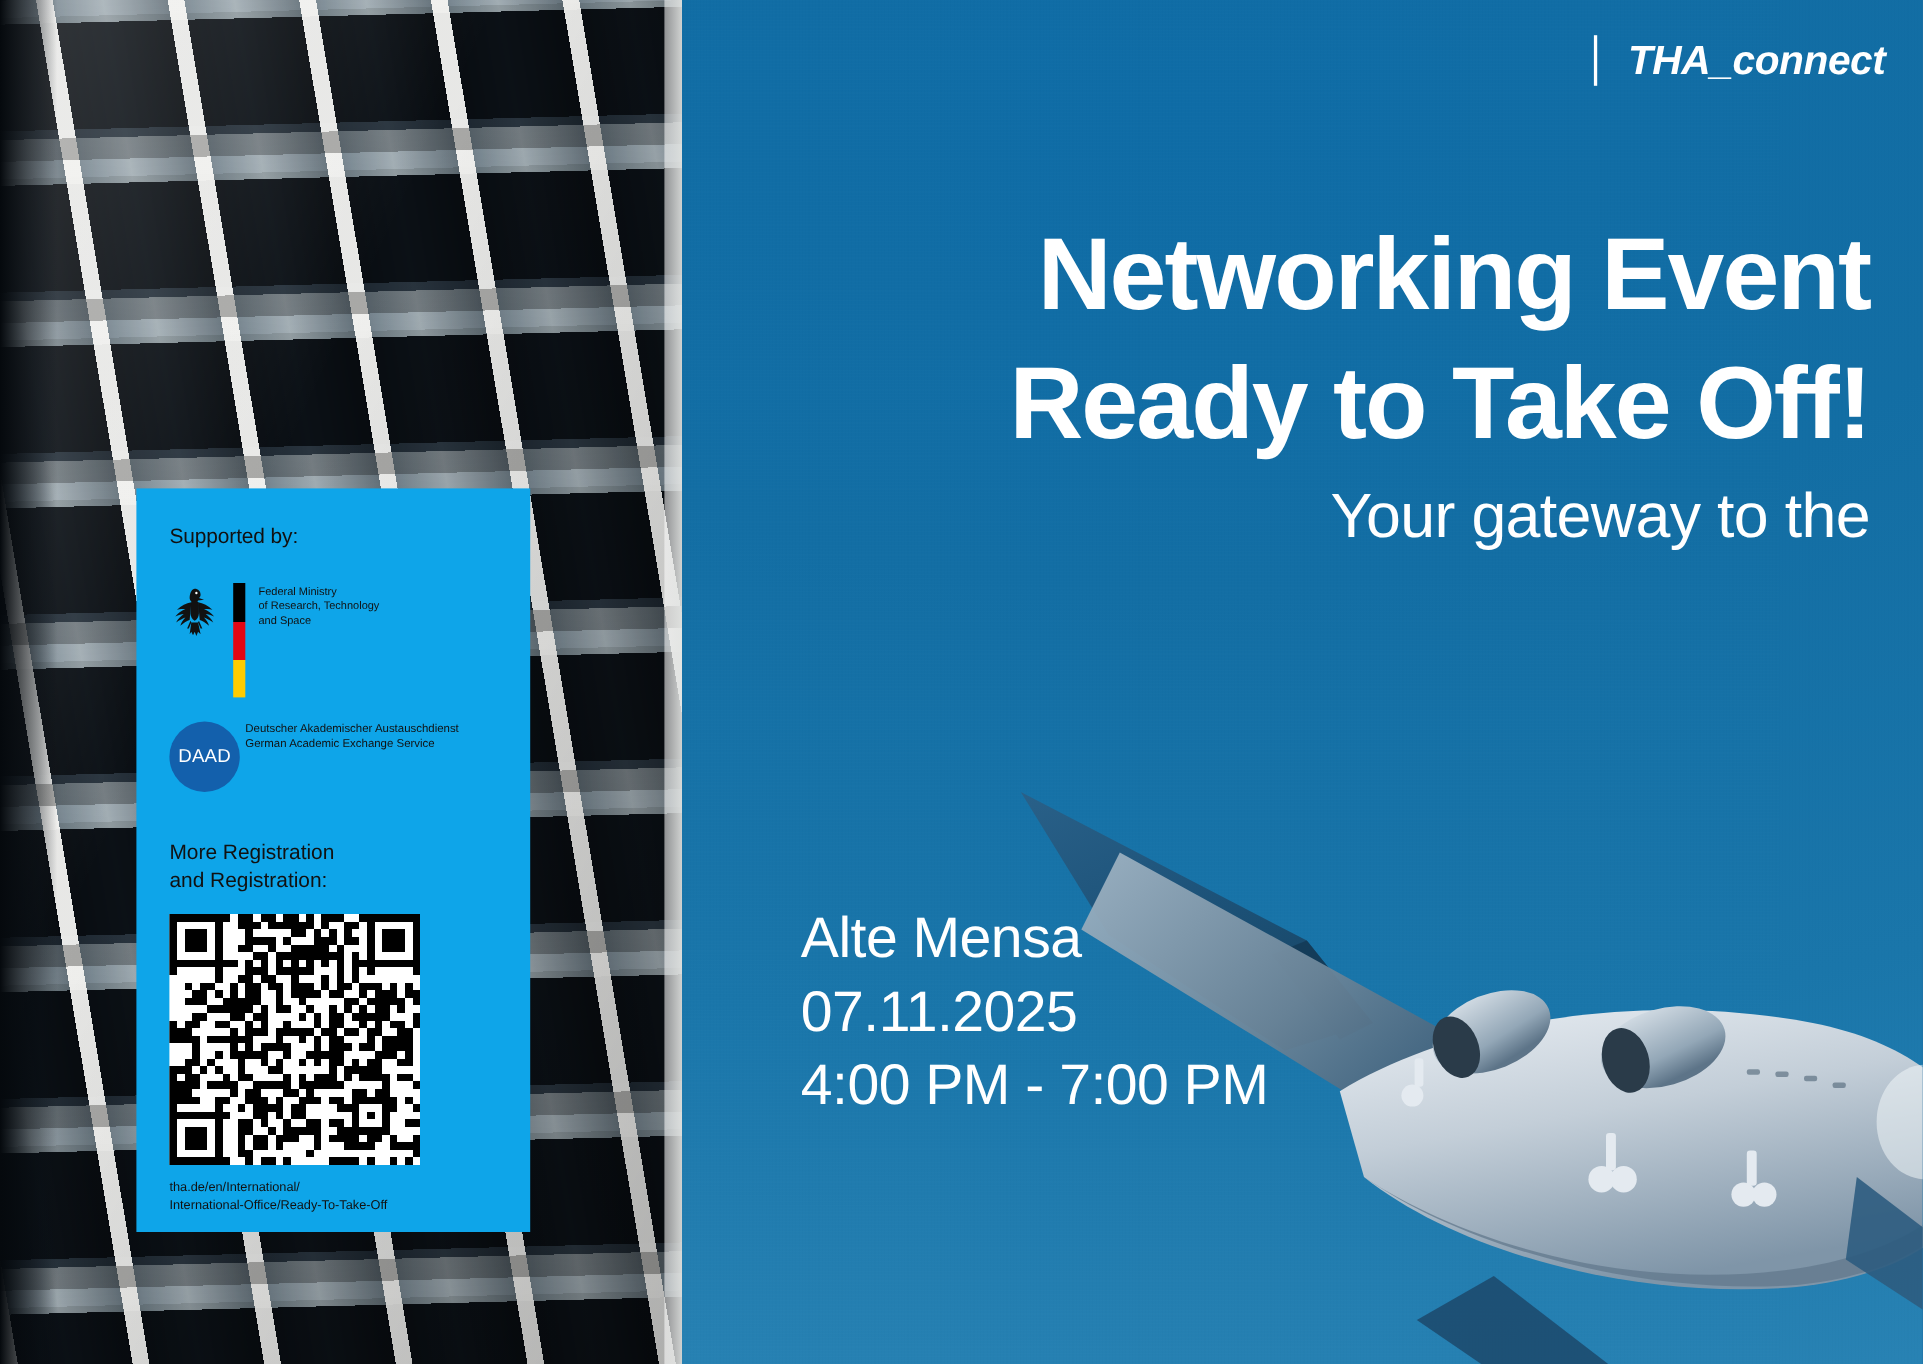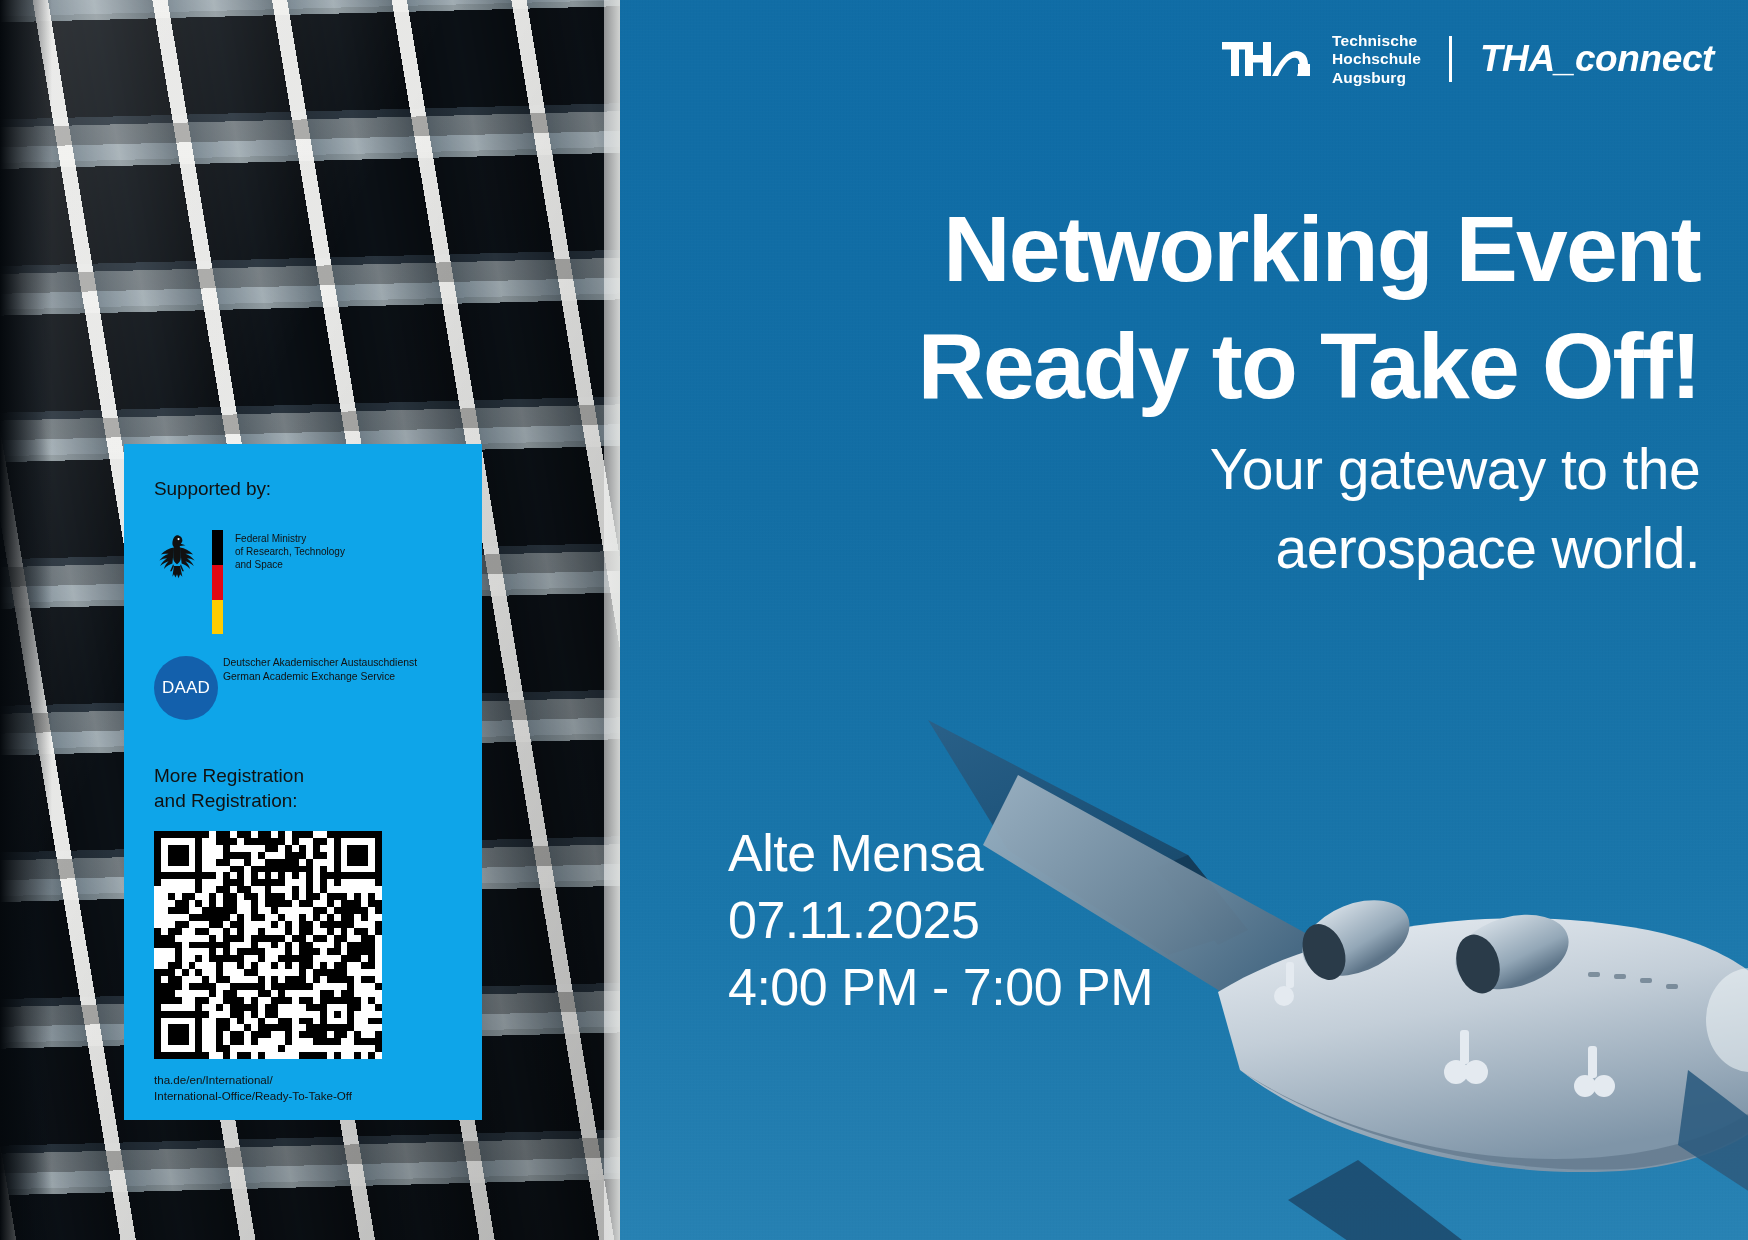--- a/index.html
+++ b/index.html
@@ -384,52 +384,31 @@
     <div class="facade"></div>
     <div class="glass-tint"></div>
     <div class="mullions"></div>
     <div class="fin-shadows"></div>
     <div class="bld-sun"></div>
     <div class="bld-leftdark"></div>
     <div class="bld-edge"></div>
   </div>
 
   <div class="header">
-    <div class="tha-logo">
-      <svg class="tha-mark" viewBox="0 0 188 96" xmlns="http://www.w3.org/2000/svg">
-
-        <rect x="0" y="14" width="52" height="15" fill="#ffffff"></rect>
-        <rect x="18" y="14" width="16" height="68" fill="#ffffff"></rect>
-
-        <rect x="46" y="14" width="16" height="68" fill="#ffffff"></rect>
-        <rect x="46" y="40" width="52" height="15" fill="#ffffff"></rect>
-        <rect x="82" y="14" width="16" height="68" fill="#ffffff"></rect>
-
-        <path d="M 100 82 C 118 46, 136 26, 158 34 C 172 40, 176 58, 168 82 L 150 82
-                 C 158 60, 156 48, 148 46 C 136 43, 122 60, 112 82 Z" fill="#ffffff"></path>
-        <rect x="152" y="58" width="24" height="24" fill="#ffffff"></rect>
-      </svg>
-      <div class="tha-words">
-        <div>Technische</div>
-        <div>Hochschule</div>
-        <div>Augsburg</div>
-      </div>
-    </div>
     <div class="divider-bar"></div>
     <div class="connect-word">THA_connect</div>
   </div>
 
   <div class="headline">
     <div class="headline-line">Networking Event</div>
     <div class="headline-line">Ready to Take Off!</div>
   </div>
 
   <div class="subhead">
     <span>Your gateway to the</span>
-    <span>aerospace world.</span>
   </div>
 
   <div class="details">
     <div>Alte Mensa</div>
     <div>07.11.2025</div>
     <div>4:00 PM - 7:00 PM</div>
   </div>
 
   <div class="card">
 

